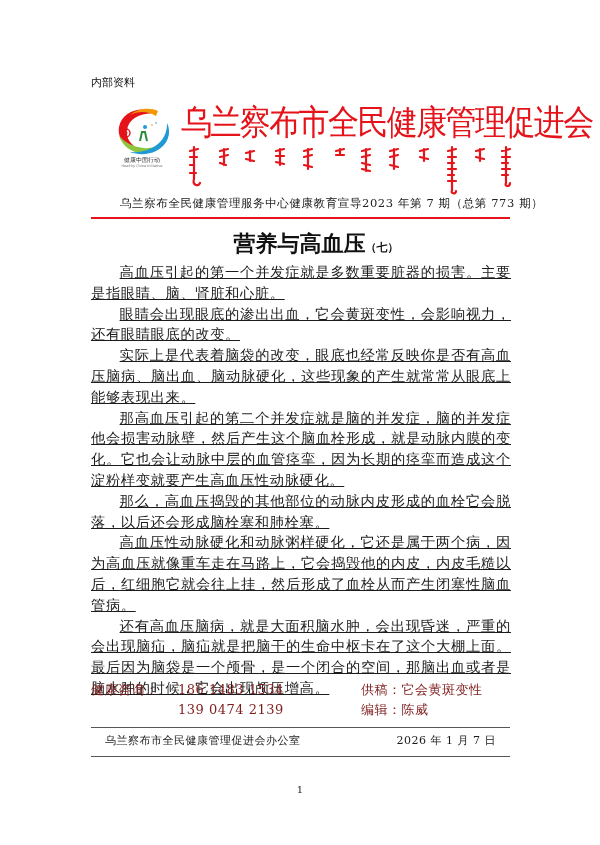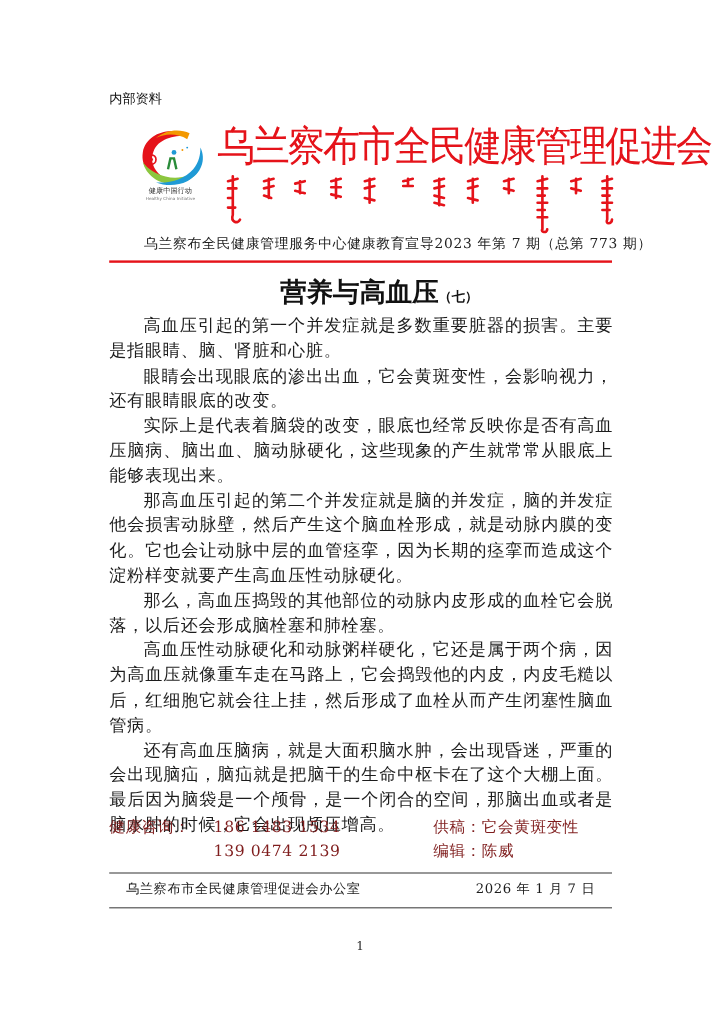--- a/index.html
+++ b/index.html
@@ -17,21 +17,21 @@
                  transform-origin: top left; font-weight: normal; }
     .mongol-row { left: 188px; top: 143px; width: 335px; height: 50px; }
     .issue-line { left: 91px; top: 196px; width: 419px; font-size: 11.5px; color: #222;
                   display: flex; justify-content: space-between; white-space: nowrap; letter-spacing: 0.6px; margin-left: 29px; }
     .red-rule { left: 91px; top: 217px; width: 419px; height: 2px; background: #e5131a; }
     .article-title { left: 0; width: 600px; top: 229px; text-align: center; font-size: 22px; font-weight: bold; color: #111;
                      letter-spacing: 0px; margin-left: 16px; }
     .article-title .sub { font-size: 11px; font-weight: bold; }
     .body-text { left: 91px; top: 262px; width: 420px; font-size: 14.3px; line-height: 20.8px; color: #1c1c1c;
                  letter-spacing: 0.6px; text-align: justify; }
-    .body-text p { margin: 0; text-indent: 2em; }
+    .body-text p { margin: 0; text-indent: 2em; text-decoration: underline; }
     .contact { left: 91px; top: 680px; width: 420px; font-size: 13px; line-height: 20px; color: #7f1d1d; letter-spacing: 0.5px; }
     .contact .row { display: flex; justify-content: space-between; }
     .contact .left { display: flex; }
     .contact .label { width: 87px; }
     .contact .right { width: 150px; text-align: left; }
     .rule-gray { left: 91px; width: 419px; height: 1px; background: #555; }
     .footer-line { left: 91px; top: 733px; width: 419px; font-size: 11px; color: #1c1c1c; display: flex;
                    justify-content: space-between; padding: 0 14px 0 14px; box-sizing: border-box; letter-spacing: 0.5px; }
     .page-number { left: 0; width: 600px; top: 784px; text-align: center; font-size: 10px; color: #222; }
   </style>

